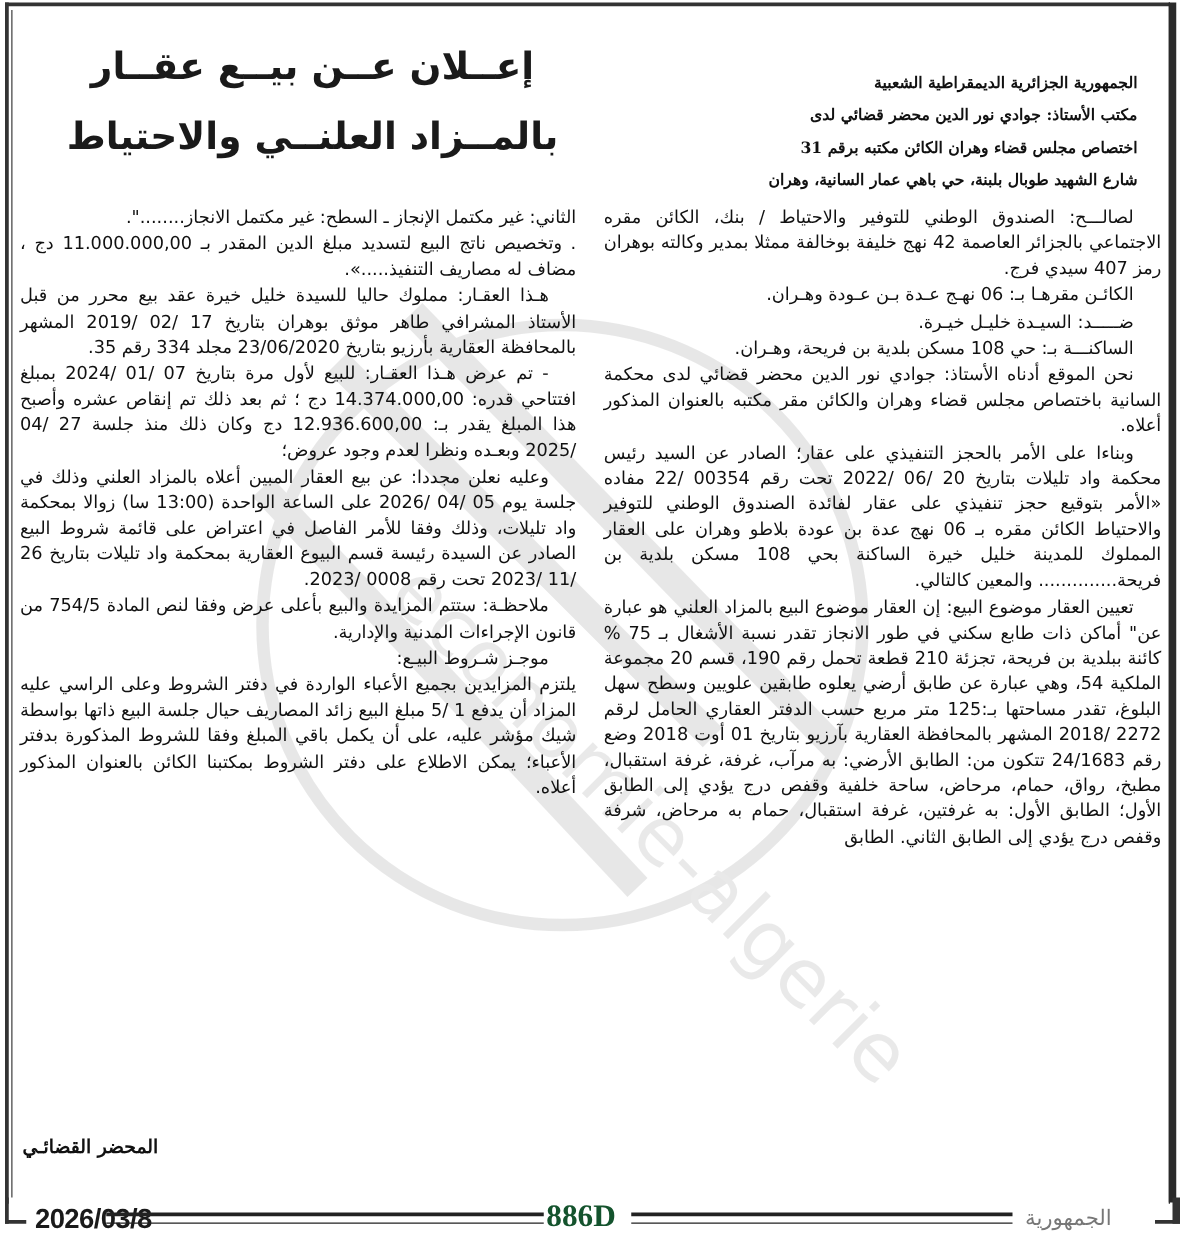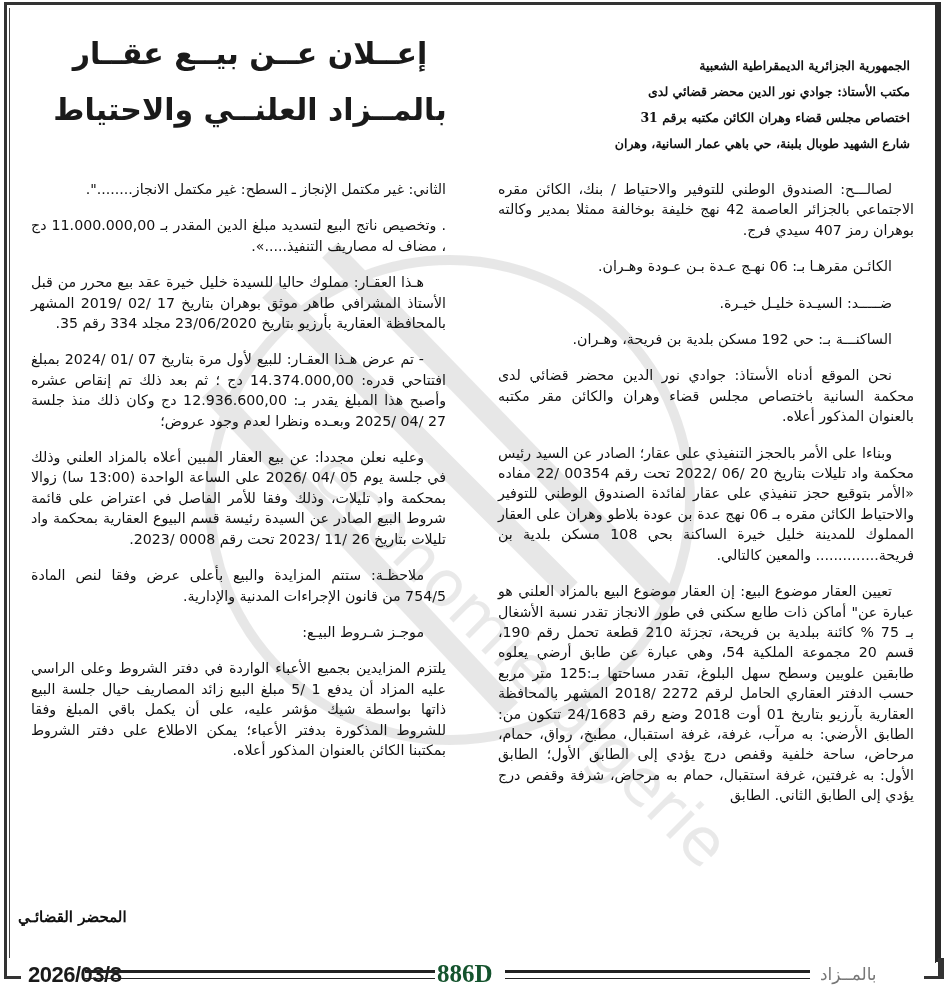--- a/index.html
+++ b/index.html
@@ -27,21 +27,21 @@
     position: absolute; left: 40px; top: 26px; width: 420px; direction: rtl; text-align: center;
     font-family: "DejaVu Sans", sans-serif; font-weight: 900; font-size: 30px; line-height: 56px; color: #1a1a1a;
     letter-spacing: 1px;
   }
   .col {
     position: absolute; direction: rtl; text-align: justify; text-align-last: right;
     font-family: "DejaVu Sans", sans-serif; font-size: 14.2px; line-height: 20.4px; color: #111;
   }
   .col-right { left: 482px; top: 163px; width: 448px; }
   .col-left { left: 15px; top: 163px; width: 447px; }
-  .col p { margin: 16px; }
+  .col p { margin: 1px; }
   .col .indent { text-indent: 22px; }
   .signature {
     position: absolute; left: 18px; top: 908px; direction: rtl; font-family: "DejaVu Serif", serif;
     font-weight: bold; font-size: 15px;
   }
   .footer { position: absolute; left: 0; top: 958px; width: 900px; height: 30px; }
   .footer-date {
     position: absolute; left: 28px; top: 4px; font-family: "Liberation Sans", sans-serif; font-weight: bold;
     font-size: 22px; letter-spacing: -0.5px; color: #1a1a1a;
   }
@@ -85,21 +85,21 @@
 
 <div class="title">
   <div>إعــلان عــن بيــع عقــار</div>
   <div>بالمــزاد العلنــي والاحتياط</div>
 </div>
 
 <div class="col col-right">
   <p class="indent">لصالـــح: الصندوق الوطني للتوفير والاحتياط / بنك، الكائن مقره الاجتماعي بالجزائر العاصمة 42 نهج خليفة بوخالفة ممثلا بمدير وكالته بوهران رمز 407 سيدي فرج.</p>
   <p class="indent">الكائـن مقرهـا بـ: 06 نهـج عـدة بـن عـودة وهـران.</p>
   <p class="indent">ضـــــد: السيـدة خليـل خيـرة.</p>
-  <p class="indent">الساكنـــة بـ: حي 192 مسكن بلدية بن فريحة، وهـران.</p>
+  <p class="indent">الساكنـــة بـ: حي 108 مسكن بلدية بن فريحة، وهـران.</p>
   <p class="indent">نحن الموقع أدناه الأستاذ: جوادي نور الدين محضر قضائي لدى محكمة السانية باختصاص مجلس قضاء وهران والكائن مقر مكتبه بالعنوان المذكور أعلاه.</p>
   <p class="indent">وبناءا على الأمر بالحجز التنفيذي على عقار؛ الصادر عن السيد رئيس محكمة واد تليلات بتاريخ 20 /06 /2022 تحت رقم 00354 /22 مفاده «الأمر بتوقيع حجز تنفيذي على عقار لفائدة الصندوق الوطني للتوفير والاحتياط الكائن مقره بـ 06 نهج عدة بن عودة بلاطو وهران على العقار المملوك للمدينة خليل خيرة الساكنة بحي 108 مسكن بلدية بن فريحة.............. والمعين كالتالي.</p>
   <p class="indent">تعيين العقار موضوع البيع: إن العقار موضوع البيع بالمزاد العلني هو عبارة عن" أماكن ذات طابع سكني في طور الانجاز تقدر نسبة الأشغال بـ 75 % كائنة ببلدية بن فريحة، تجزئة 210 قطعة تحمل رقم 190، قسم 20 مجموعة الملكية 54، وهي عبارة عن طابق أرضي يعلوه طابقين علويين وسطح سهل البلوغ، تقدر مساحتها بـ:125 متر مربع حسب الدفتر العقاري الحامل لرقم 2272 /2018 المشهر بالمحافظة العقارية بآرزيو بتاريخ 01 أوت 2018 وضع رقم 24/1683 تتكون من: الطابق الأرضي: به مرآب، غرفة، غرفة استقبال، مطبخ، رواق، حمام، مرحاض، ساحة خلفية وقفص درج يؤدي إلى الطابق الأول؛ الطابق الأول: به غرفتين، غرفة استقبال، حمام به مرحاض، شرفة وقفص درج يؤدي إلى الطابق الثاني. الطابق</p>
 </div>
 
 <div class="col col-left">
   <p>الثاني: غير مكتمل الإنجاز ـ السطح: غير مكتمل الانجاز........".</p>
   <p>. وتخصيص ناتج البيع لتسديد مبلغ الدين المقدر بـ 11.000.000,00 دج ، مضاف له مصاريف التنفيذ.....».</p>
   <p class="indent">هـذا العقـار: مملوك حاليا للسيدة خليل خيرة عقد بيع محرر من قبل الأستاذ المشرافي طاهر موثق بوهران بتاريخ 17 /02 /2019 المشهر بالمحافظة العقارية بأرزيو بتاريخ 23/06/2020 مجلد 334 رقم 35.</p>
   <p class="indent">- تم عرض هـذا العقـار: للبيع لأول مرة بتاريخ 07 /01 /2024 بمبلغ افتتاحي قدره: 14.374.000,00 دج ؛ ثم بعد ذلك تم إنقاص عشره وأصبح هذا المبلغ يقدر بـ: 12.936.600,00 دج وكان ذلك منذ جلسة 27 /04 /2025 وبعـده ونظرا لعدم وجود عروض؛</p>
@@ -111,14 +111,14 @@
 
 <div class="signature">المحضر القضائـي</div>
 
 <div class="footer">
   <div class="corner-left"></div>
   <div class="corner-right"></div>
   <div class="footer-date">2026/03/8</div>
   <div class="rule rule-1"></div>
   <div class="footer-page">886D</div>
   <div class="rule rule-2"></div>
-  <div class="footer-brand">بالمــزاد</div>
+  <div class="footer-brand">الجمهورية</div>
 </div>
 
 </body></html>

